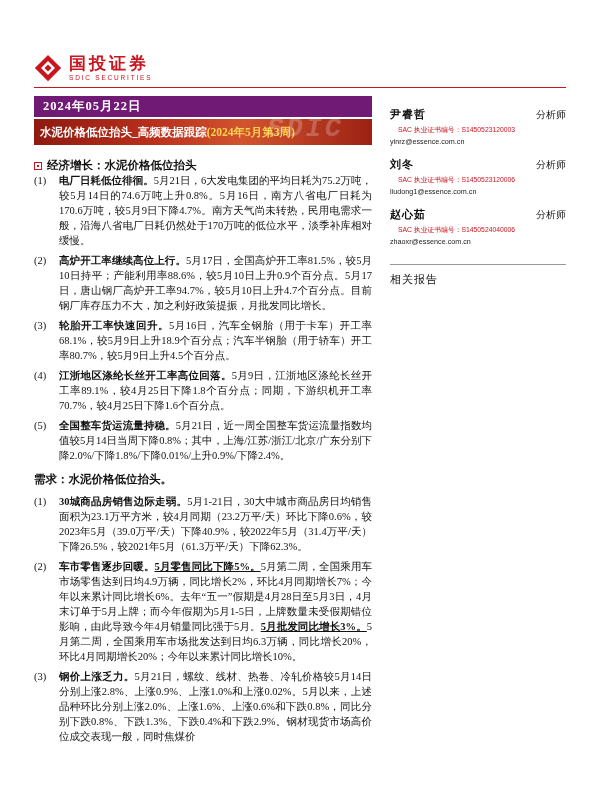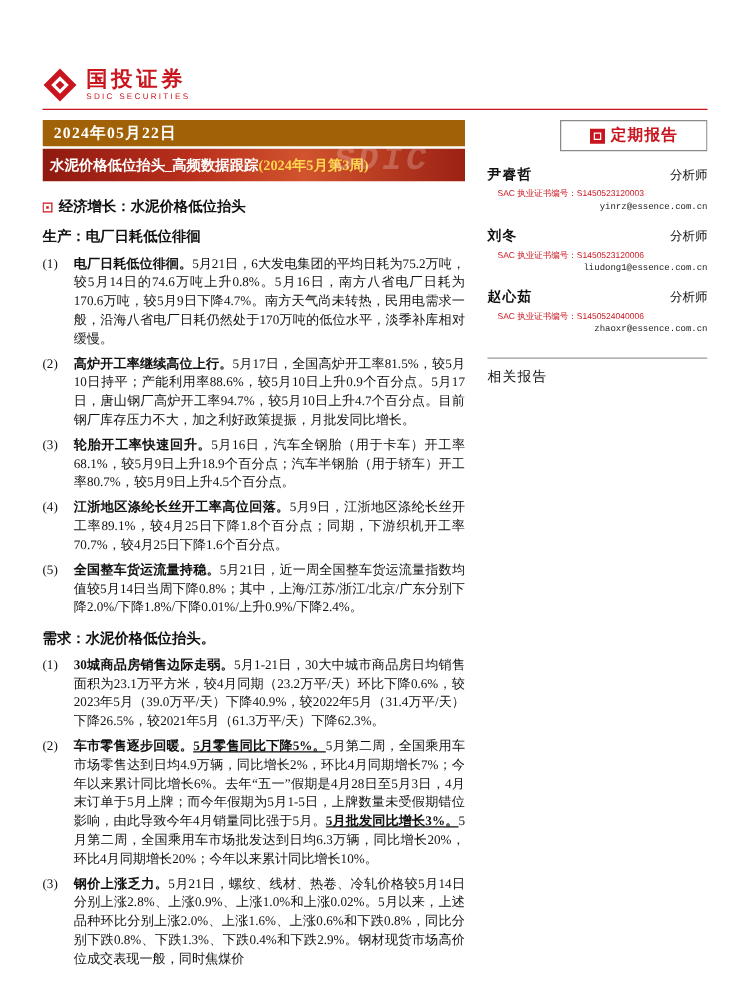--- a/index.html
+++ b/index.html
@@ -11,21 +11,21 @@
   .hdr { display:flex; align-items:center; gap:7px; padding-bottom:5px; border-bottom:1.5px solid #c9151e; }
   .logo-svg { width:28px; height:28px; display:block; }
   .brand-cn { font-size:17px; font-weight:bold; color:#c9151e; letter-spacing:3px; font-family:"Liberation Sans",sans-serif; line-height:1.1; }
   .brand-en { font-size:6.5px; color:#c9151e; letter-spacing:1.8px; font-family:"Liberation Sans",sans-serif; margin-top:1px; }
 
   .cols { display:flex; margin-top:8px; height:714px; overflow:hidden; }
   .main { width:338px; flex:none; }
   .aside { width:176px; flex:none; margin-left:18px; }
 
   
-  .date-bar { height:21px; line-height:21px; background:#a16207; color:#fff; font-weight:bold; font-size:12.5px; padding-left:9px; letter-spacing:1px; }
+  .date-bar { height:21px; line-height:21px; background:#701a75; color:#fff; font-weight:bold; font-size:12.5px; padding-left:9px; letter-spacing:1px; }
   .banner { position:relative; height:26px; margin-top:2px; overflow:hidden; display:flex; align-items:center; padding-left:6px;
             background:linear-gradient(90deg,#8f1a10 0%,#b92f1c 35%,#d1542e 62%,#9c2113 100%); }
   .banner .wm { position:absolute; right:28px; top:-5px; font-family:Liberation Mono, monospace; font-weight:bold; font-style:italic;
                 font-size:27px; color:rgba(255,255,255,.22); letter-spacing:3px; pointer-events:none; }
   .title-main { color:#fff; font-weight:bold; font-size:11.5px; white-space:nowrap; }
   .title-sub { color:#ffd54d; font-weight:bold; font-size:11.5px; white-space:nowrap; }
 
   .topic { display:flex; align-items:center; gap:5px; margin-top:13px; }
   .sq { width:8px; height:8px; border:1px solid #c9151e; position:relative; flex:none; }
   .sq::after { content:""; position:absolute; inset:2px; background:#c9151e; }
@@ -44,21 +44,21 @@
   .rt-icon { width:12px; height:12px; background:#c9151e; position:relative; flex:none; }
   .rt-icon::after { content:""; position:absolute; inset:3px; border:1.5px solid #fff; }
   .rt-label { color:#c9151e; font-weight:bold; font-size:12.5px; letter-spacing:1px; }
   .cat { margin-top:12px; border-top:1px solid #999; border-bottom:1px solid #999; text-align:center; padding:3px 0 2px;
          font-size:8px; font-weight:bold; letter-spacing:3px; color:#222; }
   .analyst { margin-top:11px; }
   .an-row1 { display:flex; justify-content:space-between; align-items:baseline; }
   .an-name { font-weight:bold; font-size:11px; letter-spacing:1px; }
   .an-role { font-size:10px; }
   .an-sac { font-size:6.8px; color:#c9151e; margin-top:3px; padding-left:8px; font-family:"Liberation Sans",sans-serif; }
-  .an-mail { font-size:7.2px; text-align:right; margin-top:2px; color:#222; font-family:Liberation Mono, monospace; }
+  .an-mail { font-size:7.2px; margin-top:2px; color:#222; font-family:Liberation Sans, sans-serif; }
   .related { margin-top:18px; border-top:1px solid #999; padding-top:7px; font-weight:normal; font-size:11px; letter-spacing:1px; }
 
   
   .footer { position:absolute; left:34px; right:34px; bottom:8px; border-top:1px solid #999; padding-top:4px;
             display:flex; justify-content:space-between; align-items:baseline; font-size:7.5px; color:#3a3a3a;text-align:center; }
   .pageno { font-size:8.5px; color:#222; }
 </style>
 </head>
 <body>
 
@@ -87,21 +87,20 @@
         <span class="wm">SDIC</span>
         <span class="title-main">水泥价格低位抬头_高频数据跟踪</span>
           <span class="title-sub">(2024年5月第3周)</span>
       </div>
 
       <div class="topic">
         <span class="sq"></span>
         <span class="topic-txt">经济增长：水泥价格低位抬头</span>
       </div>
 
-      <div class="sec-head">生产：电厂日耗低位徘徊</div>
 
       <div class="item">
         <span class="no">(1)</span>
         <span class="tx"><span class="lead">电厂日耗低位徘徊。</span><span>5月21日，6大发电集团的平均日耗为75.2万吨，较5月14日的74.6万吨上升0.8%。5月16日，南方八省电厂日耗为170.6万吨，较5月9日下降4.7%。南方天气尚未转热，民用电需求一般，沿海八省电厂日耗仍然处于170万吨的低位水平，淡季补库相对缓慢。</span></span>
       </div>
 
       <div class="item">
         <span class="no">(2)</span>
         <span class="tx"><span class="lead">高炉开工率继续高位上行。</span><span>5月17日，全国高炉开工率81.5%，较5月10日持平；产能利用率88.6%，较5月10日上升0.9个百分点。5月17日，唐山钢厂高炉开工率94.7%，较5月10日上升4.7个百分点。目前钢厂库存压力不大，加之利好政策提振，月批发同比增长。</span></span>
       </div>
@@ -133,24 +132,20 @@
         <span class="tx"><span class="lead">车市零售逐步回暖。</span><span class="ul">5月零售同比下降5%。</span><span>5月第二周，全国乘用车市场零售达到日均4.9万辆，同比增长2%，环比4月同期增长7%；今年以来累计同比增长6%。去年“五一”假期是4月28日至5月3日，4月末订单于5月上牌；而今年假期为5月1-5日，上牌数量未受假期错位影响，由此导致今年4月销量同比强于5月。</span><span class="ul">5月批发同比增长3%。</span><span>5月第二周，全国乘用车市场批发达到日均6.3万辆，同比增长20%，环比4月同期增长20%；今年以来累计同比增长10%。</span></span>
       </div>
 
       <div class="item">
         <span class="no">(3)</span>
         <span class="tx"><span class="lead">钢价上涨乏力。</span><span>5月21日，螺纹、线材、热卷、冷轧价格较5月14日分别上涨2.8%、上涨0.9%、上涨1.0%和上涨0.02%。5月以来，上述品种环比分别上涨2.0%、上涨1.6%、上涨0.6%和下跌0.8%，同比分别下跌0.8%、下跌1.3%、下跌0.4%和下跌2.9%。钢材现货市场高价位成交表现一般，同时焦煤价</span></span>
       </div>
     </div>
 
     <div class="aside">
-      <div class="rt-box">
-        <span class="rt-icon"></span>
-        <span class="rt-label">定期报告</span>
-      </div>
 
 
       <div class="analyst">
         <div class="an-row1">
           <span class="an-name">尹睿哲</span>
           <span class="an-role">分析师</span>
         </div>
         <div class="an-sac">SAC 执业证书编号：S1450523120003</div>
         <div class="an-mail">yinrz@essence.com.cn</div>
       </div>

